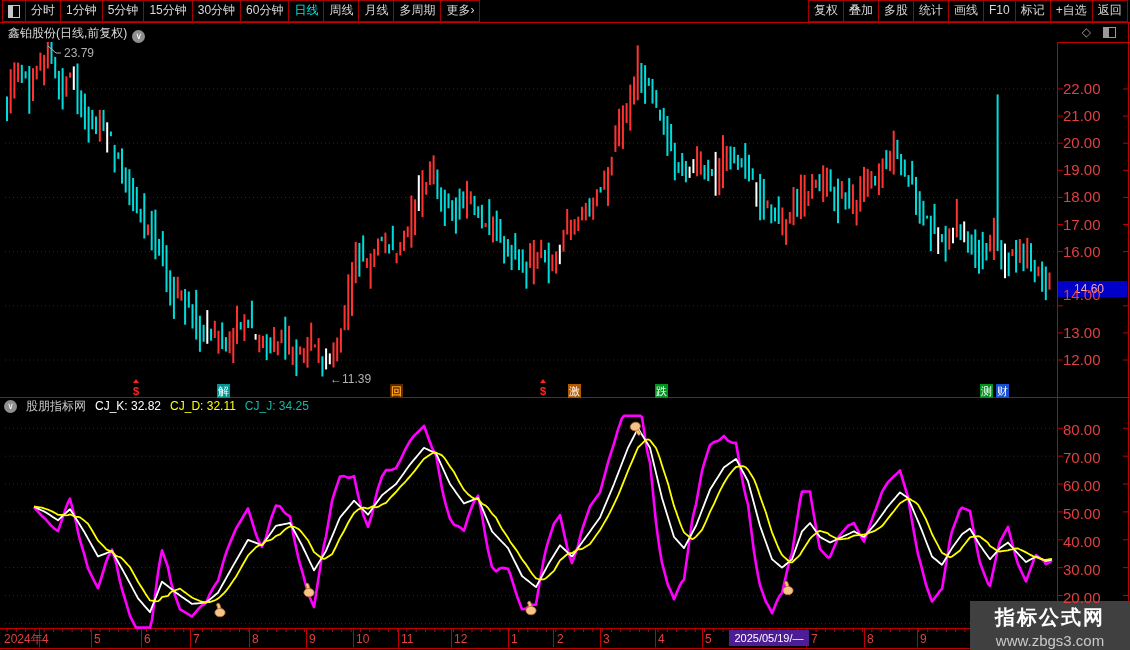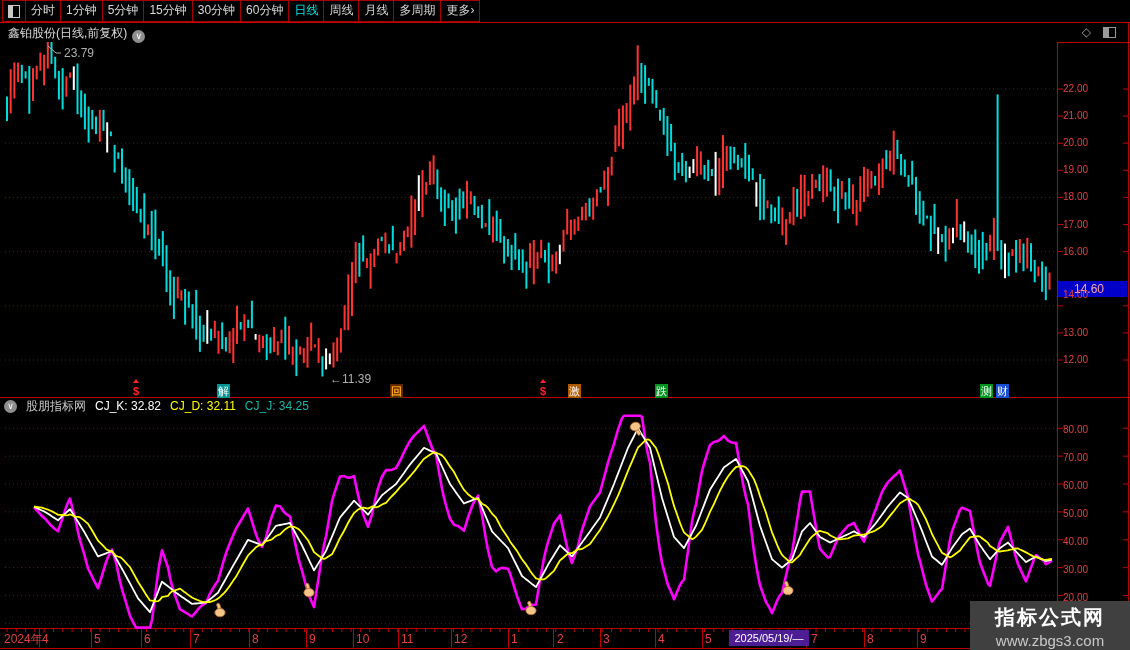--- a/index.html
+++ b/index.html
@@ -20,21 +20,21 @@
   
   .title-row{position:absolute;top:23px;left:0;width:1130px;height:18px;}
   .title-text{margin-left:8px;font-size:12px;color:#dcdcdc;}
   .chev{display:inline-block;width:13px;height:13px;border-radius:50%;background:#8f8f8f;
         color:#fff;font-size:9px;line-height:12px;text-align:center;vertical-align:-2px;margin-left:5px;}
   .title-icons{position:absolute;right:14px;top:3px;display:flex;gap:12px;align-items:center;}
   .diamond{color:#9a9a9a;font-size:12px;line-height:12px;}
   .panel-ic{width:13px;height:11px;border:1px solid #9a9a9a;box-sizing:border-box;position:relative;}
   .panel-ic::before{content:"";position:absolute;left:0;top:0;bottom:0;width:5px;background:#9a9a9a;}
   
-  .plabel{position:absolute;left:1063px;color:#e04040;font-size:10px;line-height:14px;}
+  .plabel{position:absolute;left:1063px;color:#e04040;font-size:15px;line-height:14px;}
   .cur-price{position:absolute;left:1058px;top:281px;width:53px;height:16px;background:#0000c8;
              color:#fca5a5;font-size:12px;line-height:16px;padding-left:16px;}
   
   .ind-header{position:absolute;top:399px;left:0;height:14px;display:flex;align-items:center;
               gap:9px;padding-left:4px;font-size:12px;}
   .ind-src{color:#c8c8c8;}
   .ind-val{font-size:12px;}
   
   .mk{position:absolute;top:384px;width:13px;height:14px;font-size:11px;line-height:14px;
       text-align:center;color:#fff;}
@@ -570,20 +570,31 @@
         <div class="tb-btn">5分钟</div>
         <div class="tb-btn">15分钟</div>
         <div class="tb-btn">30分钟</div>
         <div class="tb-btn">60分钟</div>
         <div class="tb-btn active">日线</div>
         <div class="tb-btn">周线</div>
         <div class="tb-btn">月线</div>
         <div class="tb-btn">多周期</div>
         <div class="tb-btn">更多›</div>
       </div>
+    <div class="tb-group tb-right" id="tb-right">
+        <div class="tb-btn">复权</div>
+        <div class="tb-btn">叠加</div>
+        <div class="tb-btn">多股</div>
+        <div class="tb-btn">统计</div>
+        <div class="tb-btn">画线</div>
+        <div class="tb-btn">F10</div>
+        <div class="tb-btn">标记</div>
+        <div class="tb-btn">+自选</div>
+        <div class="tb-btn">返回</div>
+      </div>
   </div>
 
   <div class="title-row">
     <span class="title-text">鑫铂股份(日线,前复权)</span><span class="chev">∨</span>
     <span class="title-icons">
       <span class="diamond">◇</span>
       <span class="panel-ic"></span>
     </span>
   </div>
 

